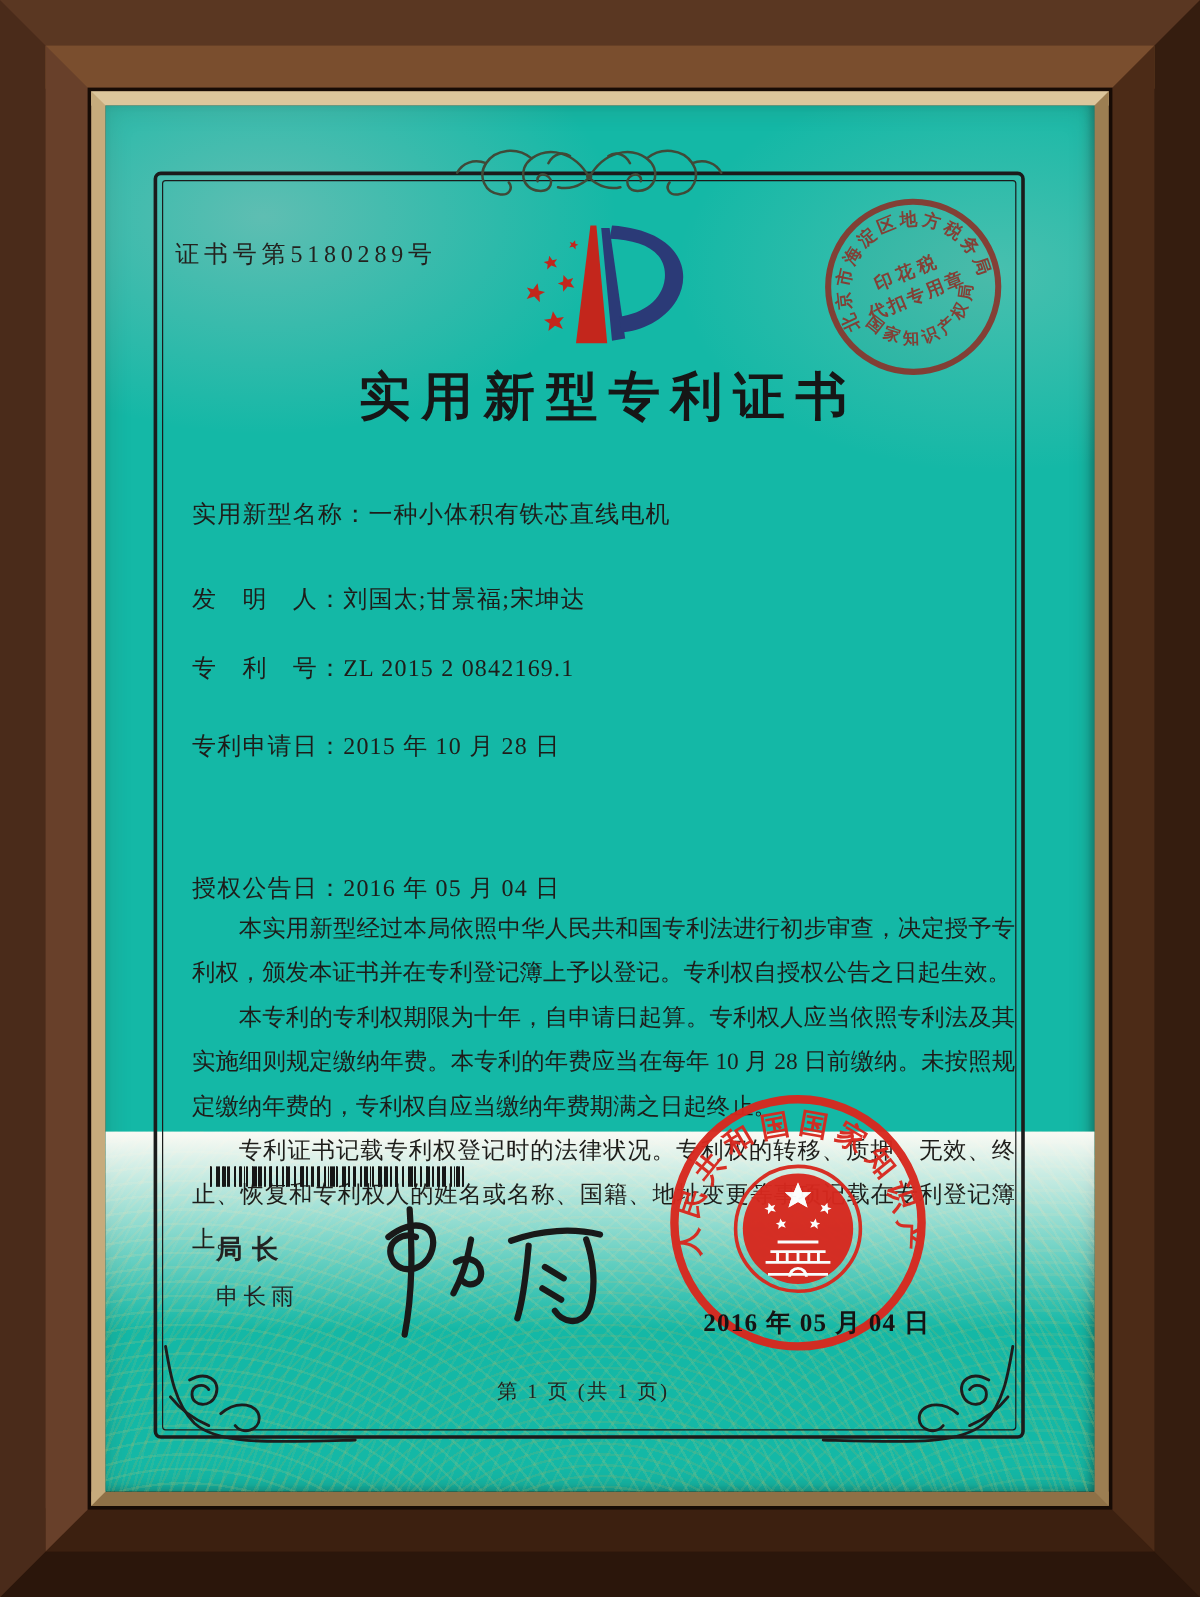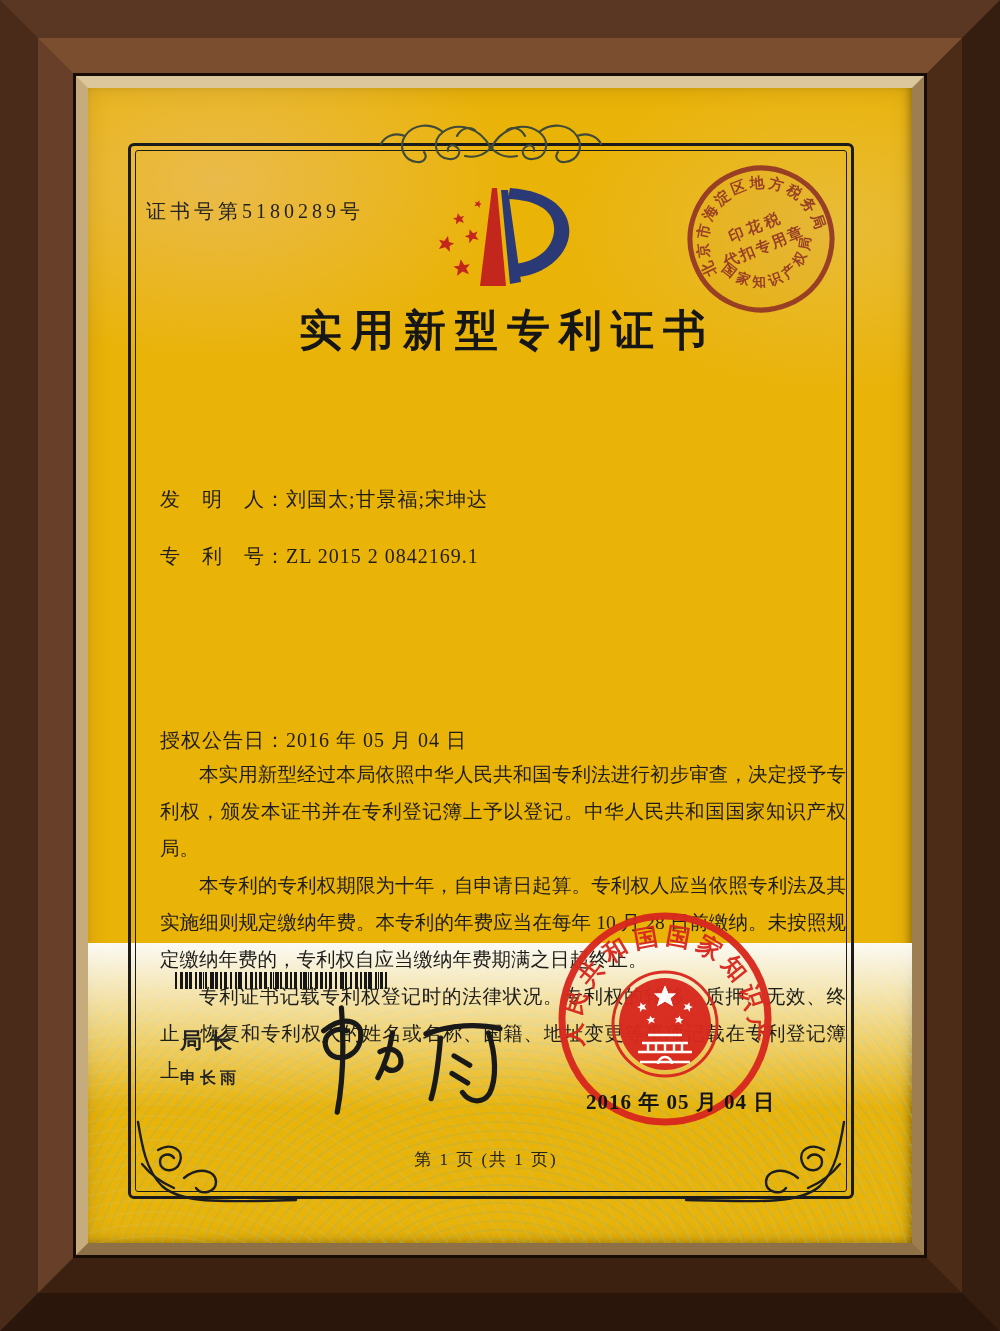--- a/index.html
+++ b/index.html
@@ -9,21 +9,21 @@
   
   .wood-outer{position:absolute;inset:0;border:40px solid;box-sizing:border-box;
     border-color:#5a3722 #351d0f #2b160b #4a2b1a;}
   .wood-inner{position:absolute;inset:38px;border:36px solid;box-sizing:border-box;
     border-color:#7a4e2e #4c2b17 #3c2010 #68402a;}
   .wood-groove{position:absolute;inset:73px;border:3px solid #170b05;box-sizing:border-box;}
   .gold-liner{position:absolute;inset:76px;border:12px solid;box-sizing:border-box;
     border-color:#dcc69c #9c7e52 #8e7046 #c6ab7c;}
 
   
-  .paper{position:absolute;inset:88px;background:#eab308;
+  .paper{position:absolute;inset:88px;background:#14b8a6;
     box-shadow:inset 0 0 22px rgba(60,40,20,.18), inset -7px 0 10px -5px rgba(0,0,0,.35),
                inset 0 -6px 10px -5px rgba(0,0,0,.22);}
   .tint{position:absolute;inset:0;pointer-events:none;
     background:radial-gradient(420px 260px at 16% 8%, rgba(233,201,201,.35), rgba(233,201,201,0) 70%),
                radial-gradient(380px 240px at 90% 12%, rgba(226,214,200,.25), rgba(226,214,200,0) 70%);}
   .guilloche{position:absolute;left:0;right:0;bottom:0;height:300px;pointer-events:none;
     background:repeating-radial-gradient(circle at 50% 150%, rgba(148,175,104,.22) 0 2px, rgba(0,0,0,0) 2px 9px),
                repeating-radial-gradient(circle at 8% 170%, rgba(205,198,118,.16) 0 2px, rgba(0,0,0,0) 2px 12px),
                repeating-radial-gradient(circle at 95% 160%, rgba(170,190,120,.14) 0 2px, rgba(0,0,0,0) 2px 10px);}
   .guilloche:after{content:"";position:absolute;inset:0;
@@ -53,22 +53,22 @@
   .body-text{position:absolute;left:72px;right:66px;top:668px;color:#1e1d1a;}
   .body-text p{margin:0;text-indent:2em;font-size:19.5px;line-height:37px;text-align:justify;}
 
   .barcode{position:absolute;left:87px;top:884px;width:212px;height:17px;
     background:repeating-linear-gradient(90deg,#161616 0 2px,rgba(0,0,0,0) 2px 5px),
                repeating-linear-gradient(90deg,#161616 0 1px,rgba(0,0,0,0) 1px 7px),
                repeating-linear-gradient(90deg,rgba(0,0,0,0) 0 11px,#161616 11px 13px);}
 
   .sig-title{position:absolute;left:92px;top:938px;font-size:22px;letter-spacing:8px;
     font-family:"Liberation Sans","DejaVu Sans",sans-serif;font-weight:600;color:#222;text-align:right;}
-  .sig-name{position:absolute;left:92px;top:980px;font-size:16px;letter-spacing:4px;
-    font-family:"Liberation Sans","DejaVu Sans",sans-serif;font-weight:700;color:#222;}
+  .sig-name{position:absolute;left:92px;top:980px;font-size:19px;letter-spacing:4px;
+    font-family:"Liberation Sans","DejaVu Sans",sans-serif;font-weight:400;color:#222;}
   .signature{position:absolute;left:196px;top:912px;width:240px;height:118px;}
 
   .seal{position:absolute;left:462px;top:816px;width:230px;height:230px;opacity:.96;}
   .seal-date{position:absolute;left:498px;top:1000px;width:220px;font-size:21px;font-weight:bold;
     letter-spacing:1px;color:#141414;white-space:nowrap;}
 
   .footer{position:absolute;left:40px;right:68px;top:1060px;text-align:center;
     font-size:17px;letter-spacing:2px;color:#23221f;}
 
   .tax-stamp{position:absolute;left:592px;top:70px;width:162px;height:162px;
@@ -136,32 +136,38 @@
         <path d="M86,6 L91,6 L100,104 L74,104 Z"></path>
       </g>
       <g fill="#2b3a77">
         <path d="M95,8 L102,8 L115,100 L104,102 Z"></path>
         <path d="M104,6 C160,10 172,44 158,68 C148,85 128,94 112,95 L110,82 C130,79 146,68 148,50 C150,28 130,18 102,17 Z"></path>
       </g>
     </svg>
 
     <div class="title">实用新型专利证书</div>
 
+    <div class="field f0">
+      <span class="flabel">实用新型名称：</span><span class="fvalue">一种小体积有铁芯直线电机</span>
+    </div>
     <div class="field f1">
       <span class="flabel">发　明　人：</span><span class="fvalue">刘国太;甘景福;宋坤达</span>
     </div>
     <div class="field f2">
       <span class="flabel">专　利　号：</span><span class="fvalue">ZL 2015 2 0842169.1</span>
     </div>
+    <div class="field f3">
+      <span class="flabel">专利申请日：</span><span class="fvalue">2015 年 10 月 28 日</span>
+    </div>
     <div class="field f5">
       <span class="flabel">授权公告日：</span><span class="fvalue">2016 年 05 月 04 日</span>
     </div>
 
     <div class="body-text">
-      <p>本实用新型经过本局依照中华人民共和国专利法进行初步审查，决定授予专利权，颁发本证书并在专利登记簿上予以登记。中华人民共和国国家知识产权局。</p>
+      <p>本实用新型经过本局依照中华人民共和国专利法进行初步审查，决定授予专利权，颁发本证书并在专利登记簿上予以登记。专利权自授权公告之日起生效。</p>
       <p>本专利的专利权期限为十年，自申请日起算。专利权人应当依照专利法及其实施细则规定缴纳年费。本专利的年费应当在每年 10 月 28 日前缴纳。未按照规定缴纳年费的，专利权自应当缴纳年费期满之日起终止。</p>
       <p>专利证书记载专利权登记时的法律状况。专利权的转移、质押、无效、终止、恢复和专利权人的姓名或名称、国籍、地址变更等事项记载在专利登记簿上。</p>
     </div>
 
     <div class="barcode"></div>
 
     <div class="sig-title">局长</div>
     <div class="sig-name">申长雨</div>
 
     <svg class="signature" viewBox="0 0 230 110">

